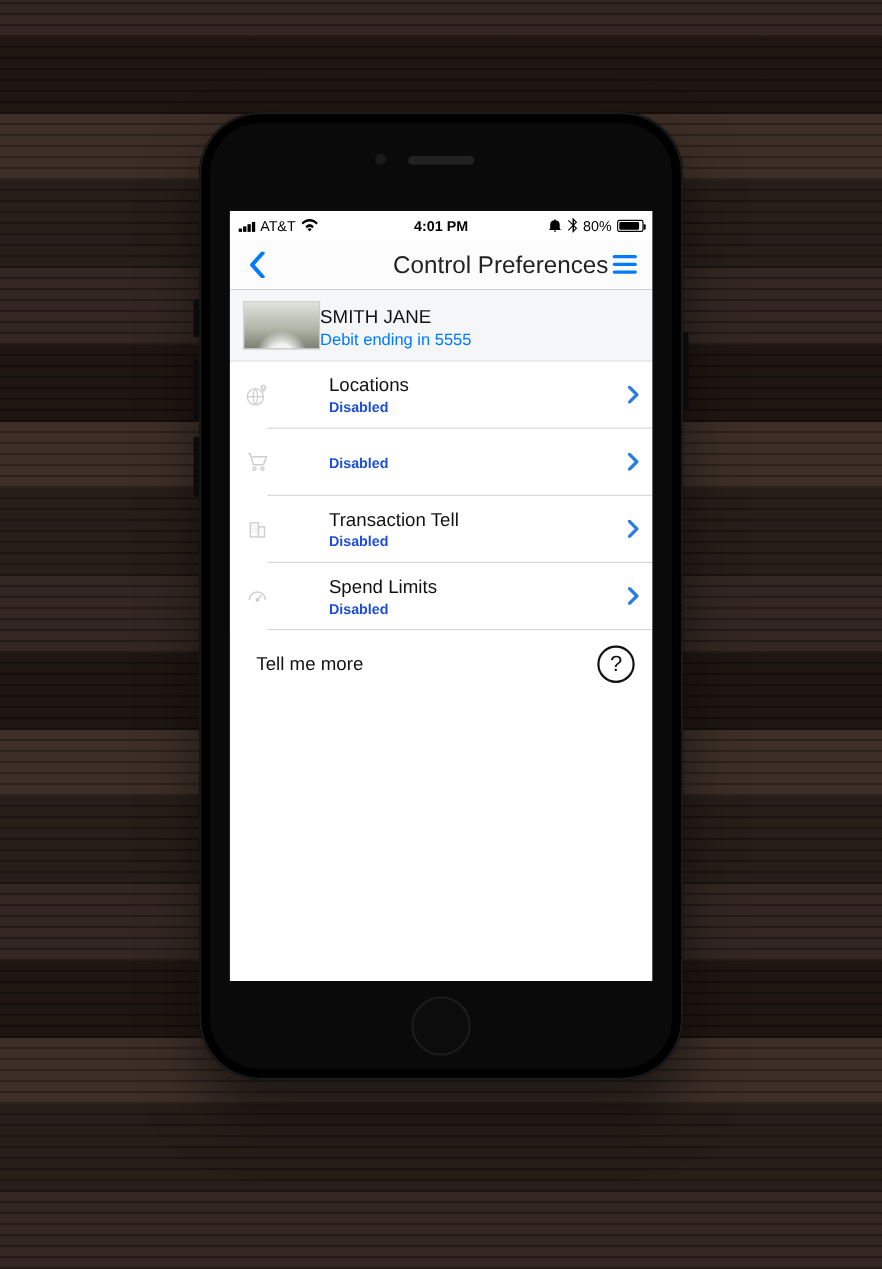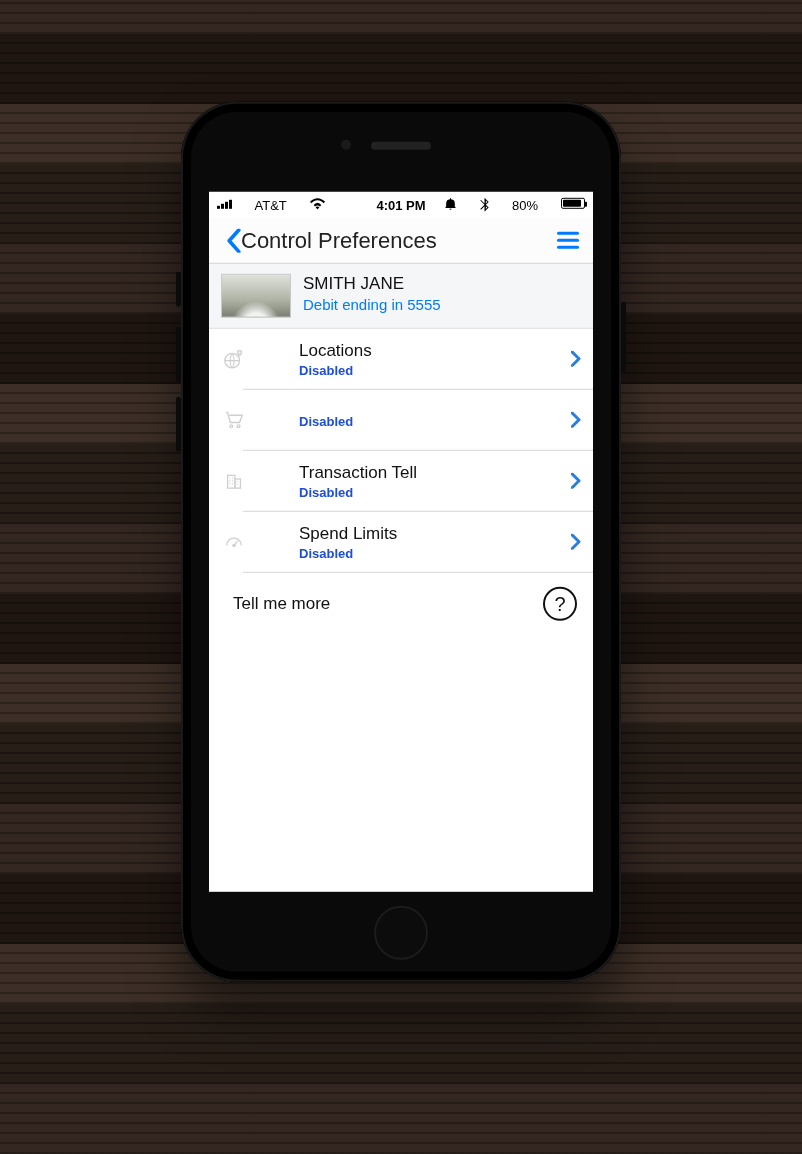--- a/index.html
+++ b/index.html
@@ -68,21 +68,21 @@
   
   .status-bar {
     height: 26px;
     display: flex; align-items: center;
     padding: 0 8px;
     font-size: 13px;
     font-weight: 500;
     color: #000;
     background: #fff;
   }
-  .status-left, .status-right { display: flex; align-items: flex-start; gap: 23px; }
+  .status-left, .status-right { display: flex; align-items: center; gap: 5px; }
   .status-left { flex: 1; }
   .status-center { flex: 0 0 auto; font-weight: 600; }
   .status-right { flex: 1; justify-content: flex-end; }
   .signal-icon { display:flex; align-items:flex-end; gap:1.5px; height:11px;}
   .signal-icon span { width:2.5px; background:#000; }
   .signal-icon span:nth-child(1){height:3px;}
   .signal-icon span:nth-child(2){height:5px;}
   .signal-icon span:nth-child(3){height:7px;}
   .signal-icon span:nth-child(4){height:9px;}
   .wifi-icon { font-size:13px; line-height:1; }
@@ -103,36 +103,36 @@
     padding: 0 10px;
     border-bottom: 1px solid #ccc;
     background: #fcfcfc;
   }
   .nav-back {
     width: 30px; height: 30px;
     display:flex; align-items:center; justify-content:center;
     color: #007aff;
   }
   .nav-title {
-    flex: 1; text-align: left;
+    flex: 1; text-align: right;
     font-size: 22px; font-weight: 400; color:#222;
     margin-left:-8px;
   }
   .nav-menu {
     width: 30px; height: 30px;
     display:flex; flex-direction:column; justify-content:center; gap:4px;
     align-items:center;
   }
   .nav-menu span {
     display:block; width:22px; height:3px; background:#007aff; border-radius:2px;
   }
 
   
   .card-header {
-    display:flex; align-items:flex-start; gap:12px;
+    display:flex; align-items:flex-end; 
     padding: 10px 12px;
     background:#f4f6f8;
     border-bottom:1px solid #d9d9d9;
   }
   .card-thumb {
     width: 70px; height: 44px;
     background:
       radial-gradient(circle at 50% 120%, rgba(255,255,255,0.9) 0 20%, transparent 40%),
       linear-gradient(180deg,#dfe2db 0%, #aeb3a5 60%, #7a7f72 100%);
     border:1px solid #c9c9c9;

